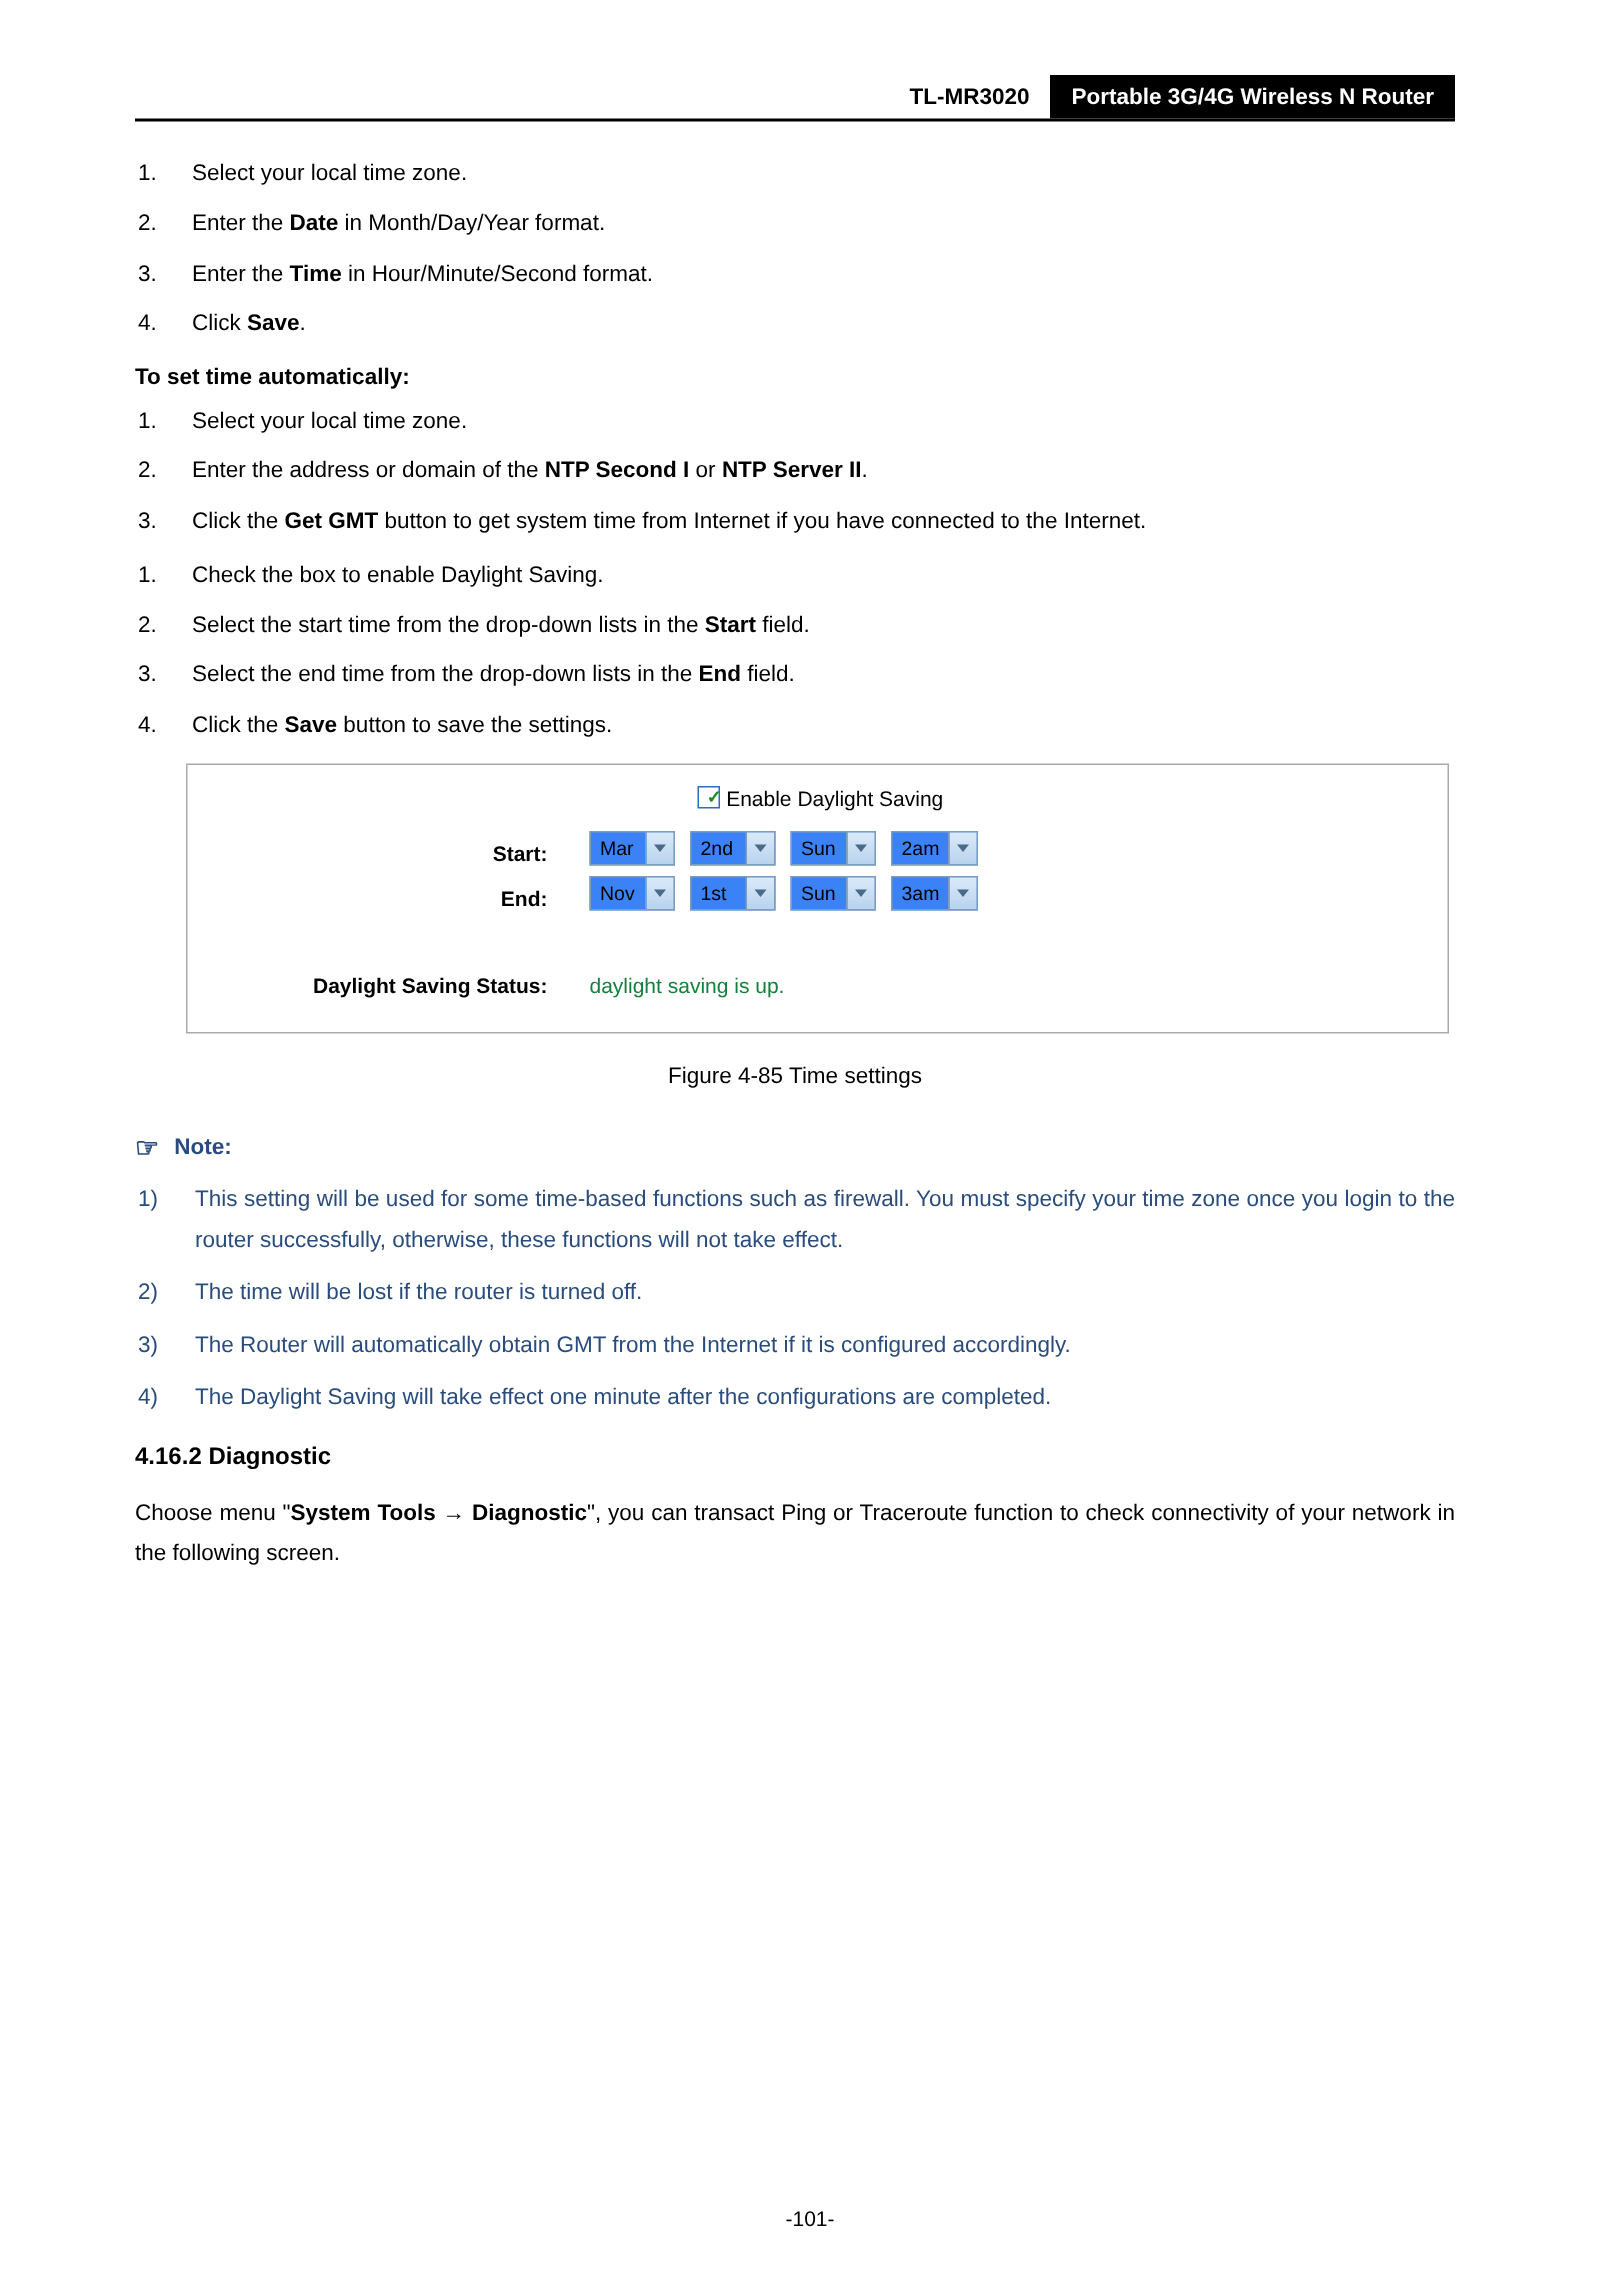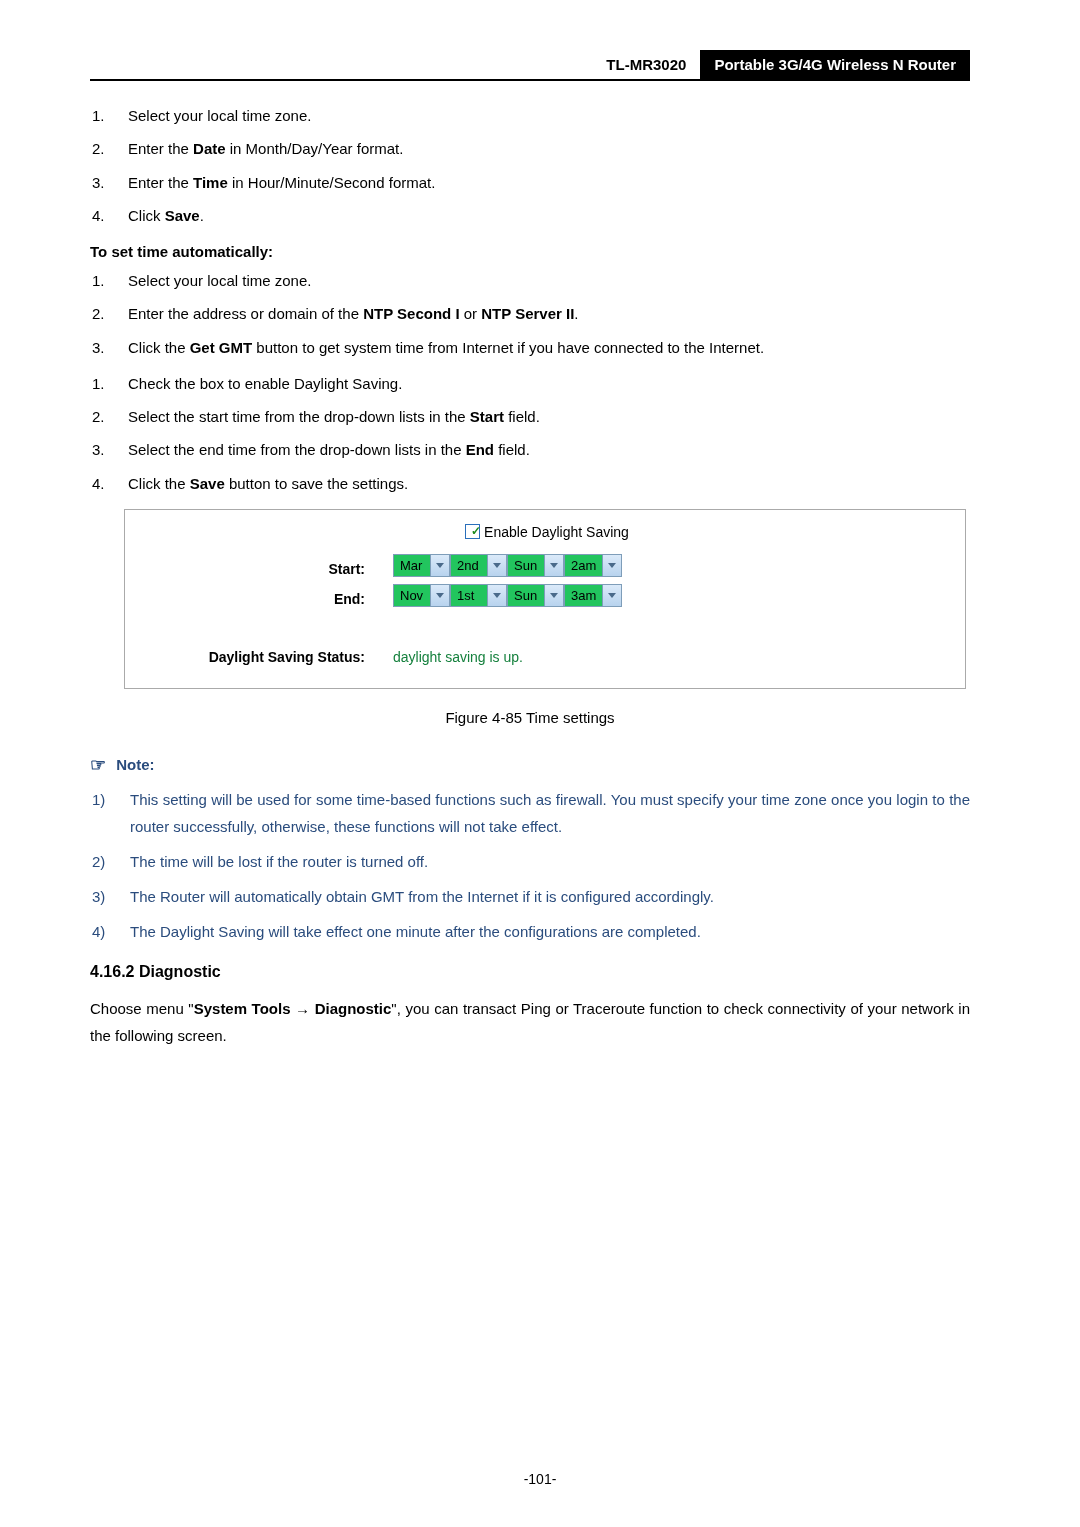--- a/index.html
+++ b/index.html
@@ -79,22 +79,22 @@
     justify-content: center;
     align-items: center;
     margin-bottom: 14px;
   }
   .ds-enable span { margin-left: 4px; font-size: 14px; }
   .ds-select {
     display: inline-flex;
     align-items: center;
     border: 1px solid #7e9db9;
     height: 21px;
-    margin-right: 0;
-    background: #22c55e;
+    margin-right: 10px;
+    background: #3b82f6;
     font-size: 13px;
   }
   .ds-select .val { padding: 0 6px; min-width: 24px; }
   .ds-select .arrowbox {
     width: 18px; height: 100%;
     background: linear-gradient(#dbeaf9,#b8d3ee);
     display: flex; align-items: center; justify-content: center;
     border-left: 1px solid #7e9db9;
   }
   .ds-select .arrowbox .tri {

